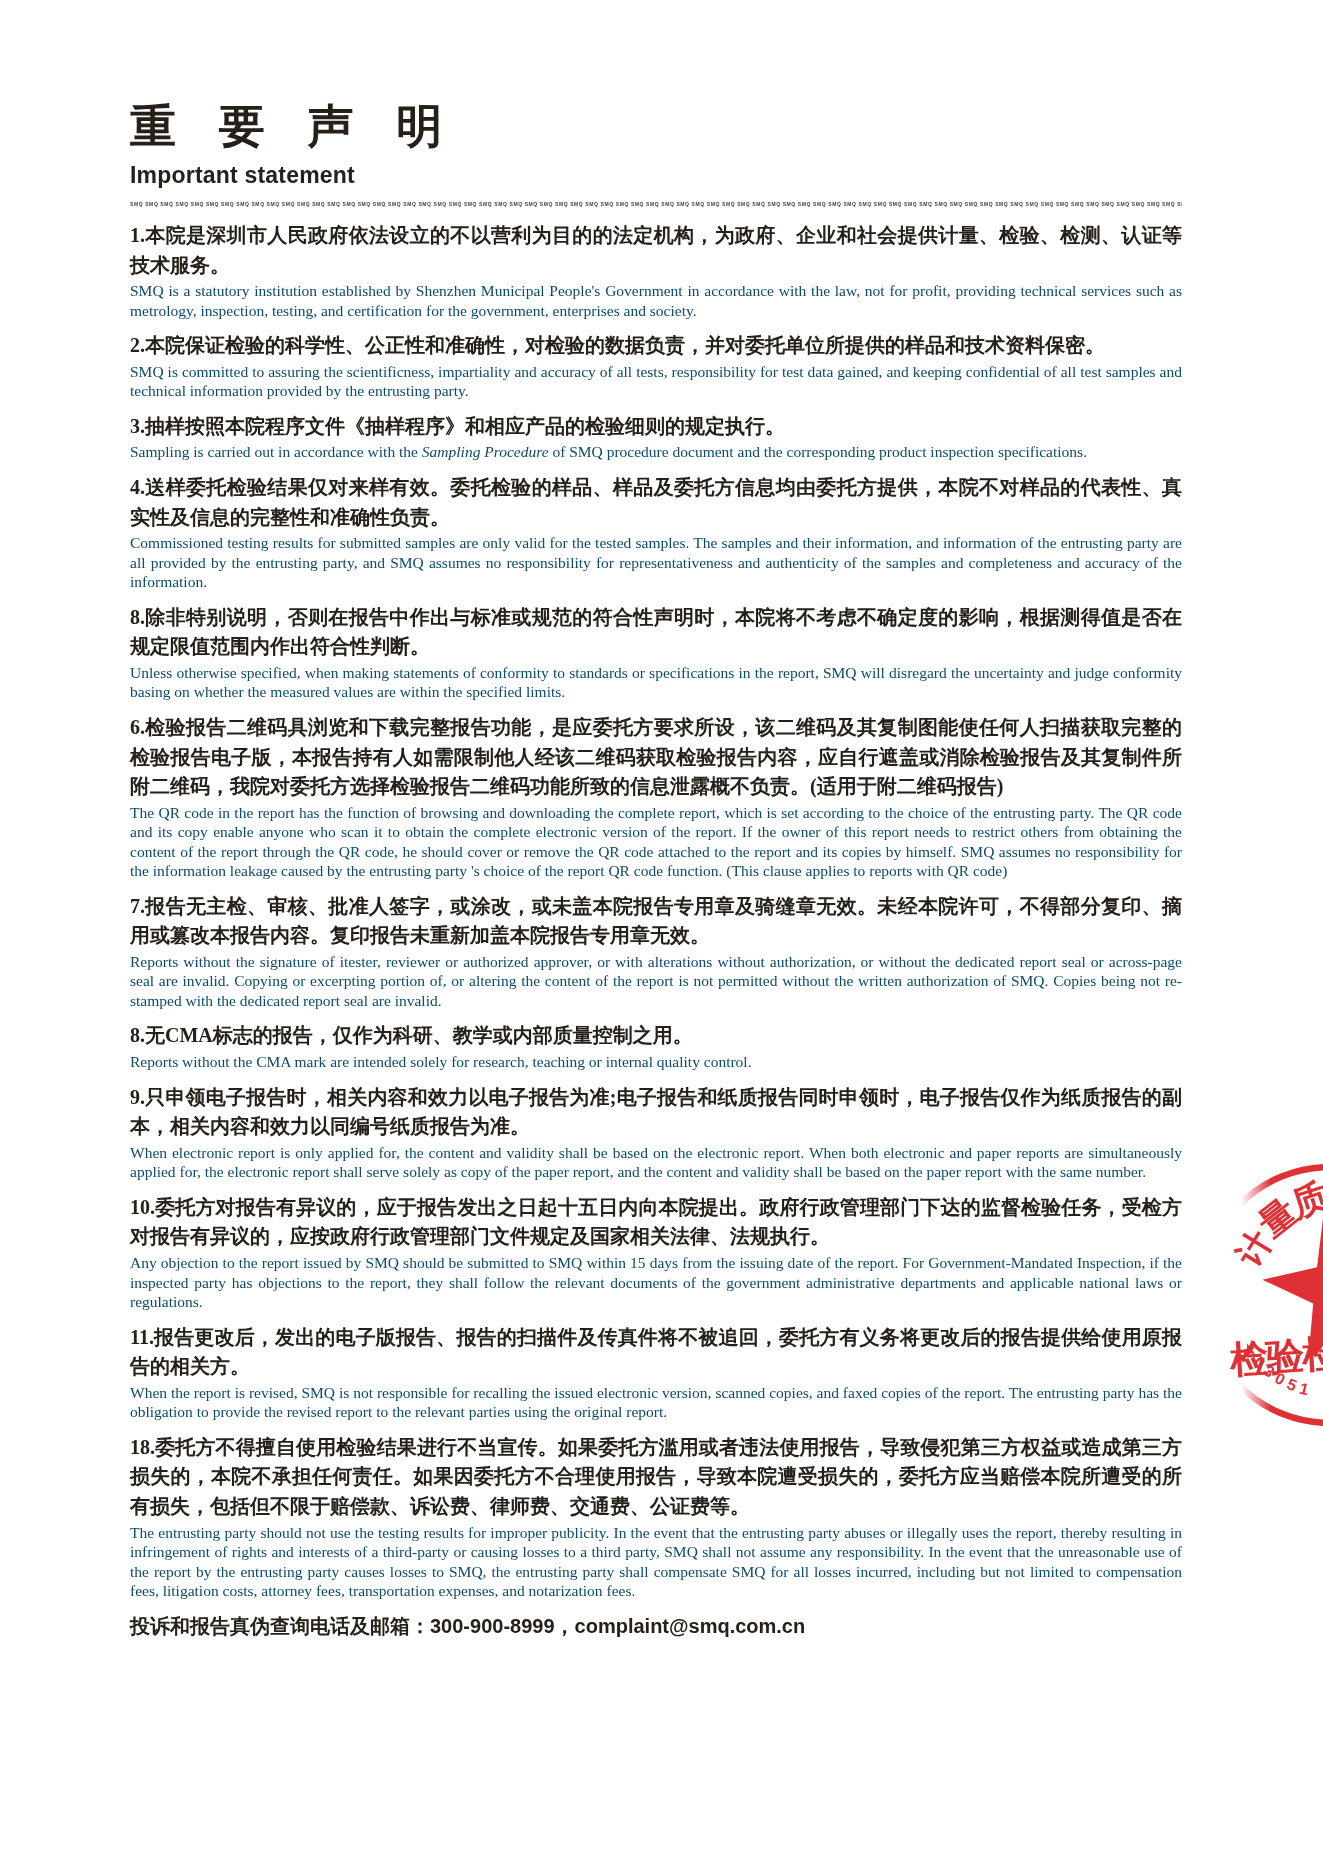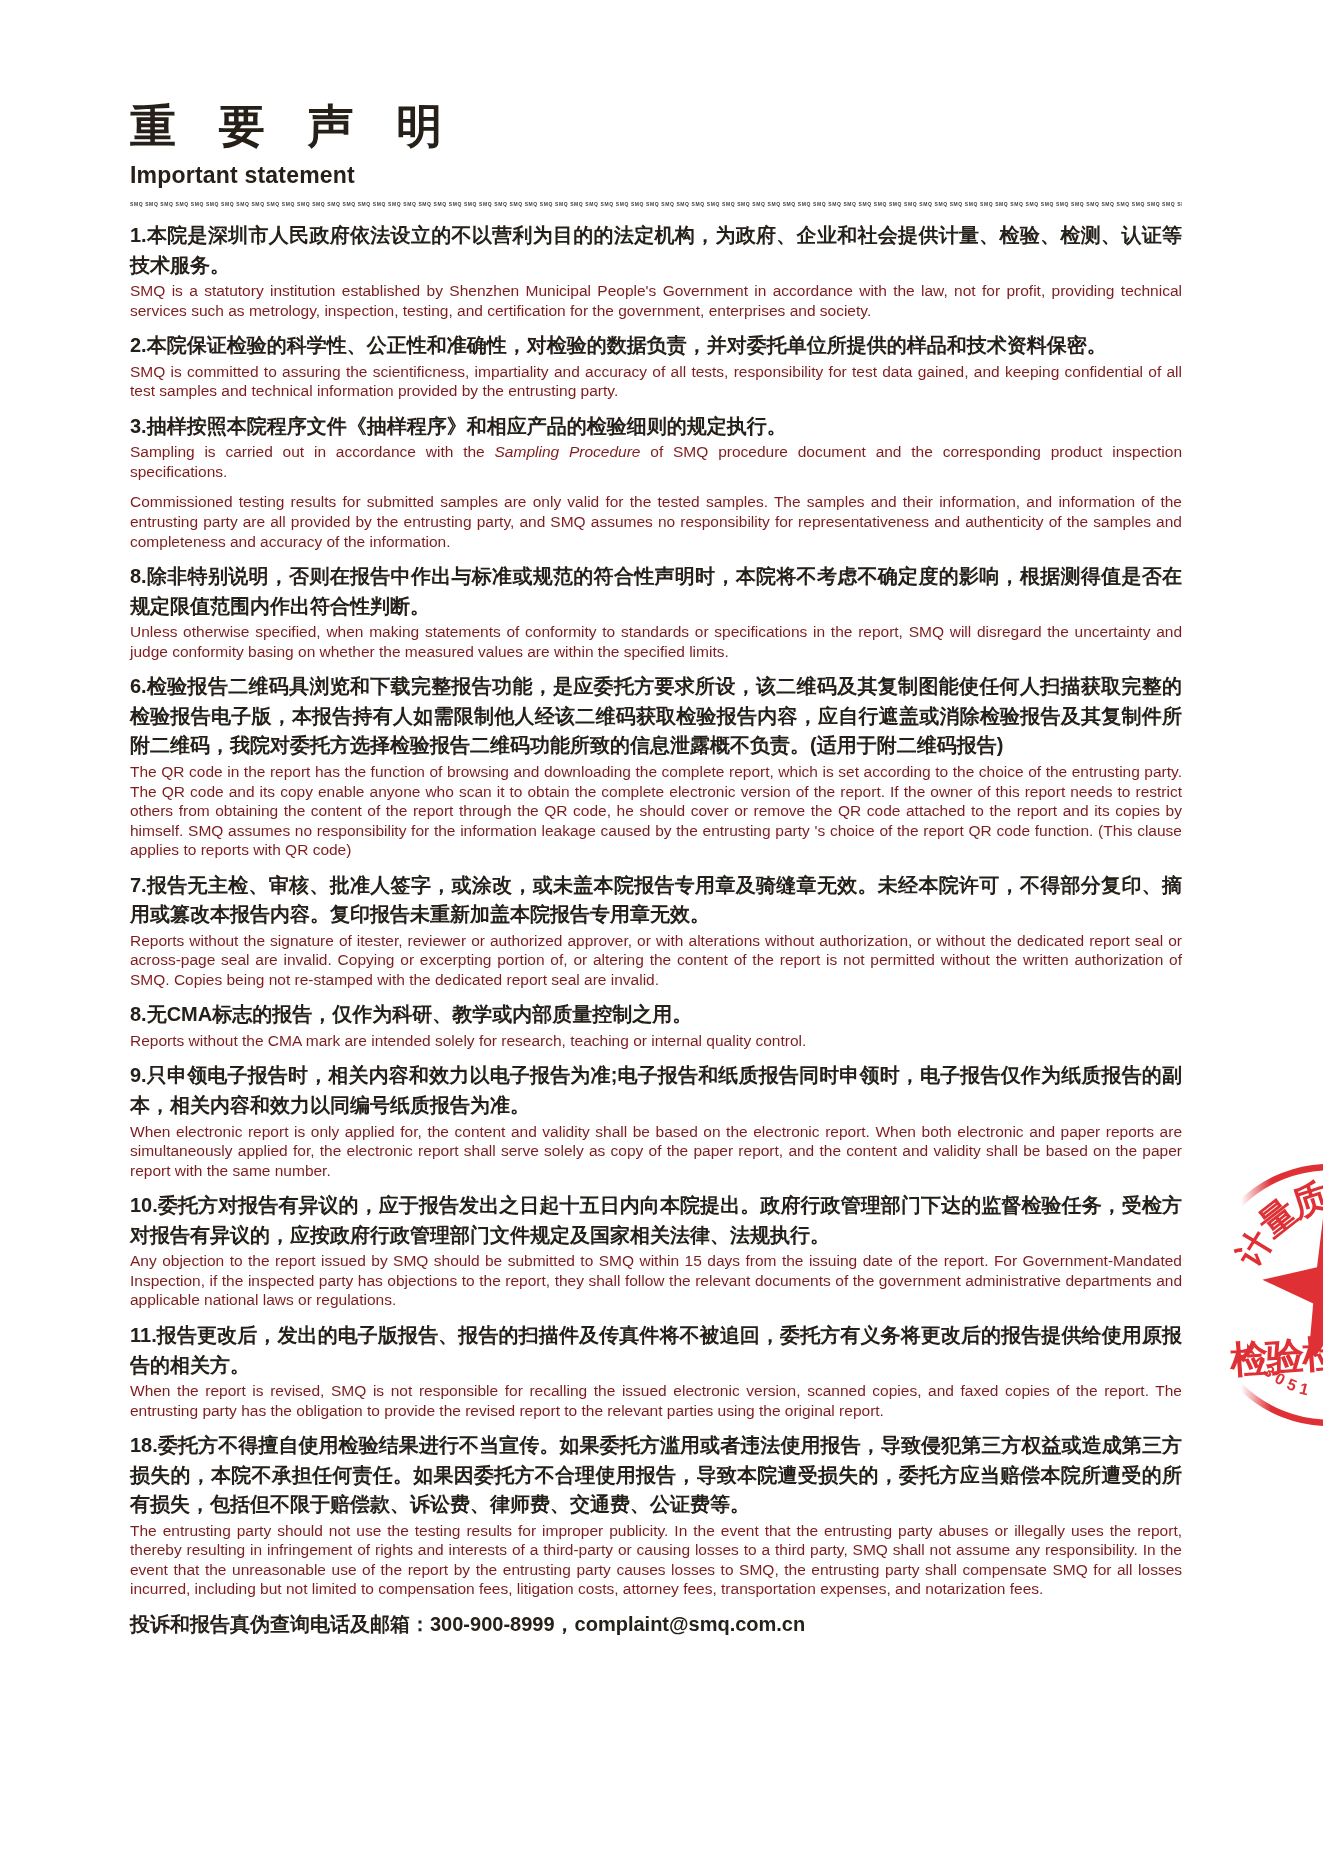--- a/index.html
+++ b/index.html
@@ -36,36 +36,36 @@
     font-size:5px;
     line-height:6px;
     height:7px;
     letter-spacing:0.6px;
     color:#45403b;
     white-space:nowrap;
     overflow:hidden;
     margin-bottom:13px;
     font-weight:700;
   }
-  .item{margin:0 0 11px 0;}
+  .item{margin:0 0 11px 0;font-family:Liberation Serif, serif;}
   .zh{
     margin:0;
     font-size:20px;
     line-height:1.48;
     font-weight:600;
     text-align:justify;
     color:#252019;
   }
   .en{
     margin:1px 0 0 0;
     font-size:15.5px;
     line-height:1.26;
     font-weight:400;
     text-align:justify;
-    color:#7f1d1d;
+    color:#0c4a6e;
   }
   .en .italic{font-style:italic;}
   .footer-contact{margin-top:4px;}
   .footer-contact .zh{font-size:20px;}
   .stamp{
     position:absolute;
     left:1190px;
     top:1150px;
     opacity:0.93;
     pointer-events:none;
@@ -92,20 +92,21 @@
       <p class="zh">2.本院保证检验的科学性、公正性和准确性，对检验的数据负责，并对委托单位所提供的样品和技术资料保密。</p>
       <p class="en">SMQ is committed to assuring the scientificness, impartiality and accuracy of all tests, responsibility for test data gained, and keeping confidential of all test samples and technical information provided by the entrusting party.</p>
     </section>
 
     <section class="item">
       <p class="zh">3.抽样按照本院程序文件《抽样程序》和相应产品的检验细则的规定执行。</p>
       <p class="en"><span>Sampling is carried out in accordance with the </span><span class="italic">Sampling Procedure</span><span> of SMQ procedure document and the corresponding product inspection specifications.</span></p>
     </section>
 
     <section class="item">
+      <p class="zh">4.送样委托检验结果仅对来样有效。委托检验的样品、样品及委托方信息均由委托方提供，本院不对样品的代表性、真实性及信息的完整性和准确性负责。</p>
       <p class="en">Commissioned testing results for submitted samples are only valid for the tested samples. The samples and their information, and information of the entrusting party are all provided by the entrusting party, and SMQ assumes no responsibility for representativeness and authenticity of the samples and completeness and accuracy of the information.</p>
     </section>
 
     <section class="item">
       <p class="zh">8.除非特别说明，否则在报告中作出与标准或规范的符合性声明时，本院将不考虑不确定度的影响，根据测得值是否在规定限值范围内作出符合性判断。</p>
       <p class="en">Unless otherwise specified, when making statements of conformity to standards or specifications in the report, SMQ will disregard the uncertainty and judge conformity basing on whether the measured values are within the specified limits.</p>
     </section>
 
     <section class="item">
       <p class="zh">6.检验报告二维码具浏览和下载完整报告功能，是应委托方要求所设，该二维码及其复制图能使任何人扫描获取完整的检验报告电子版，本报告持有人如需限制他人经该二维码获取检验报告内容，应自行遮盖或消除检验报告及其复制件所附二维码，我院对委托方选择检验报告二维码功能所致的信息泄露概不负责。(适用于附二维码报告)</p>

